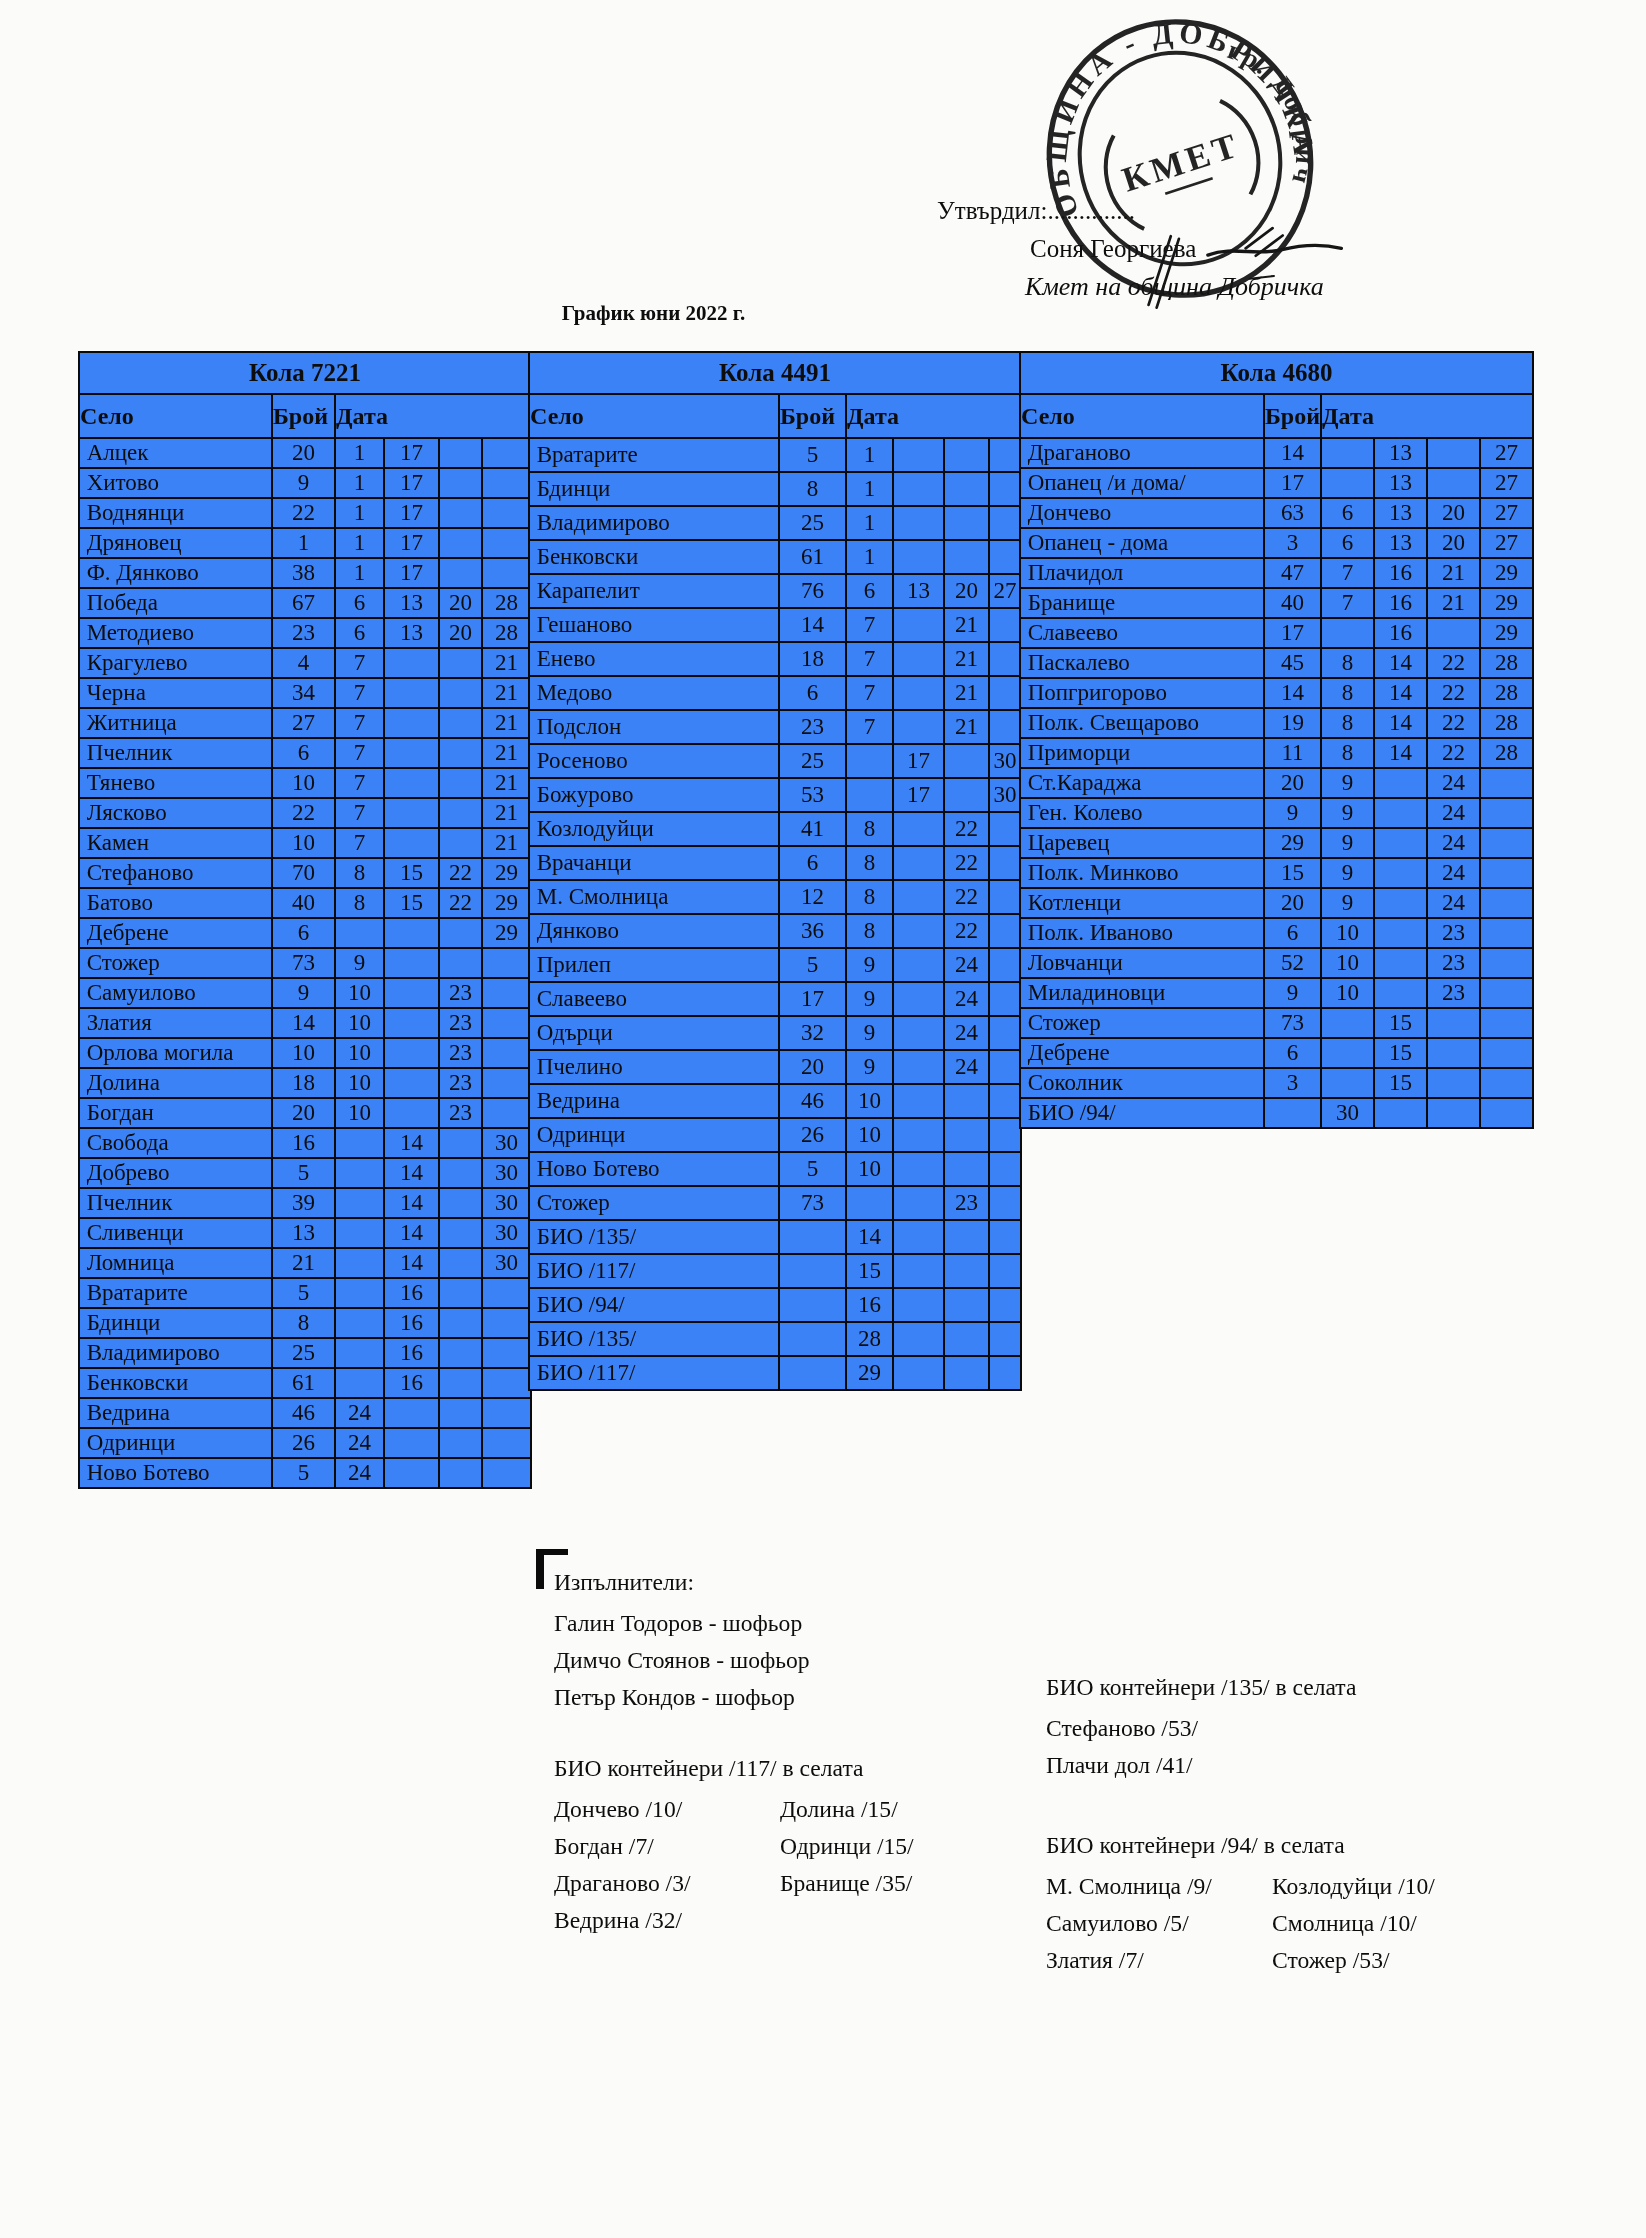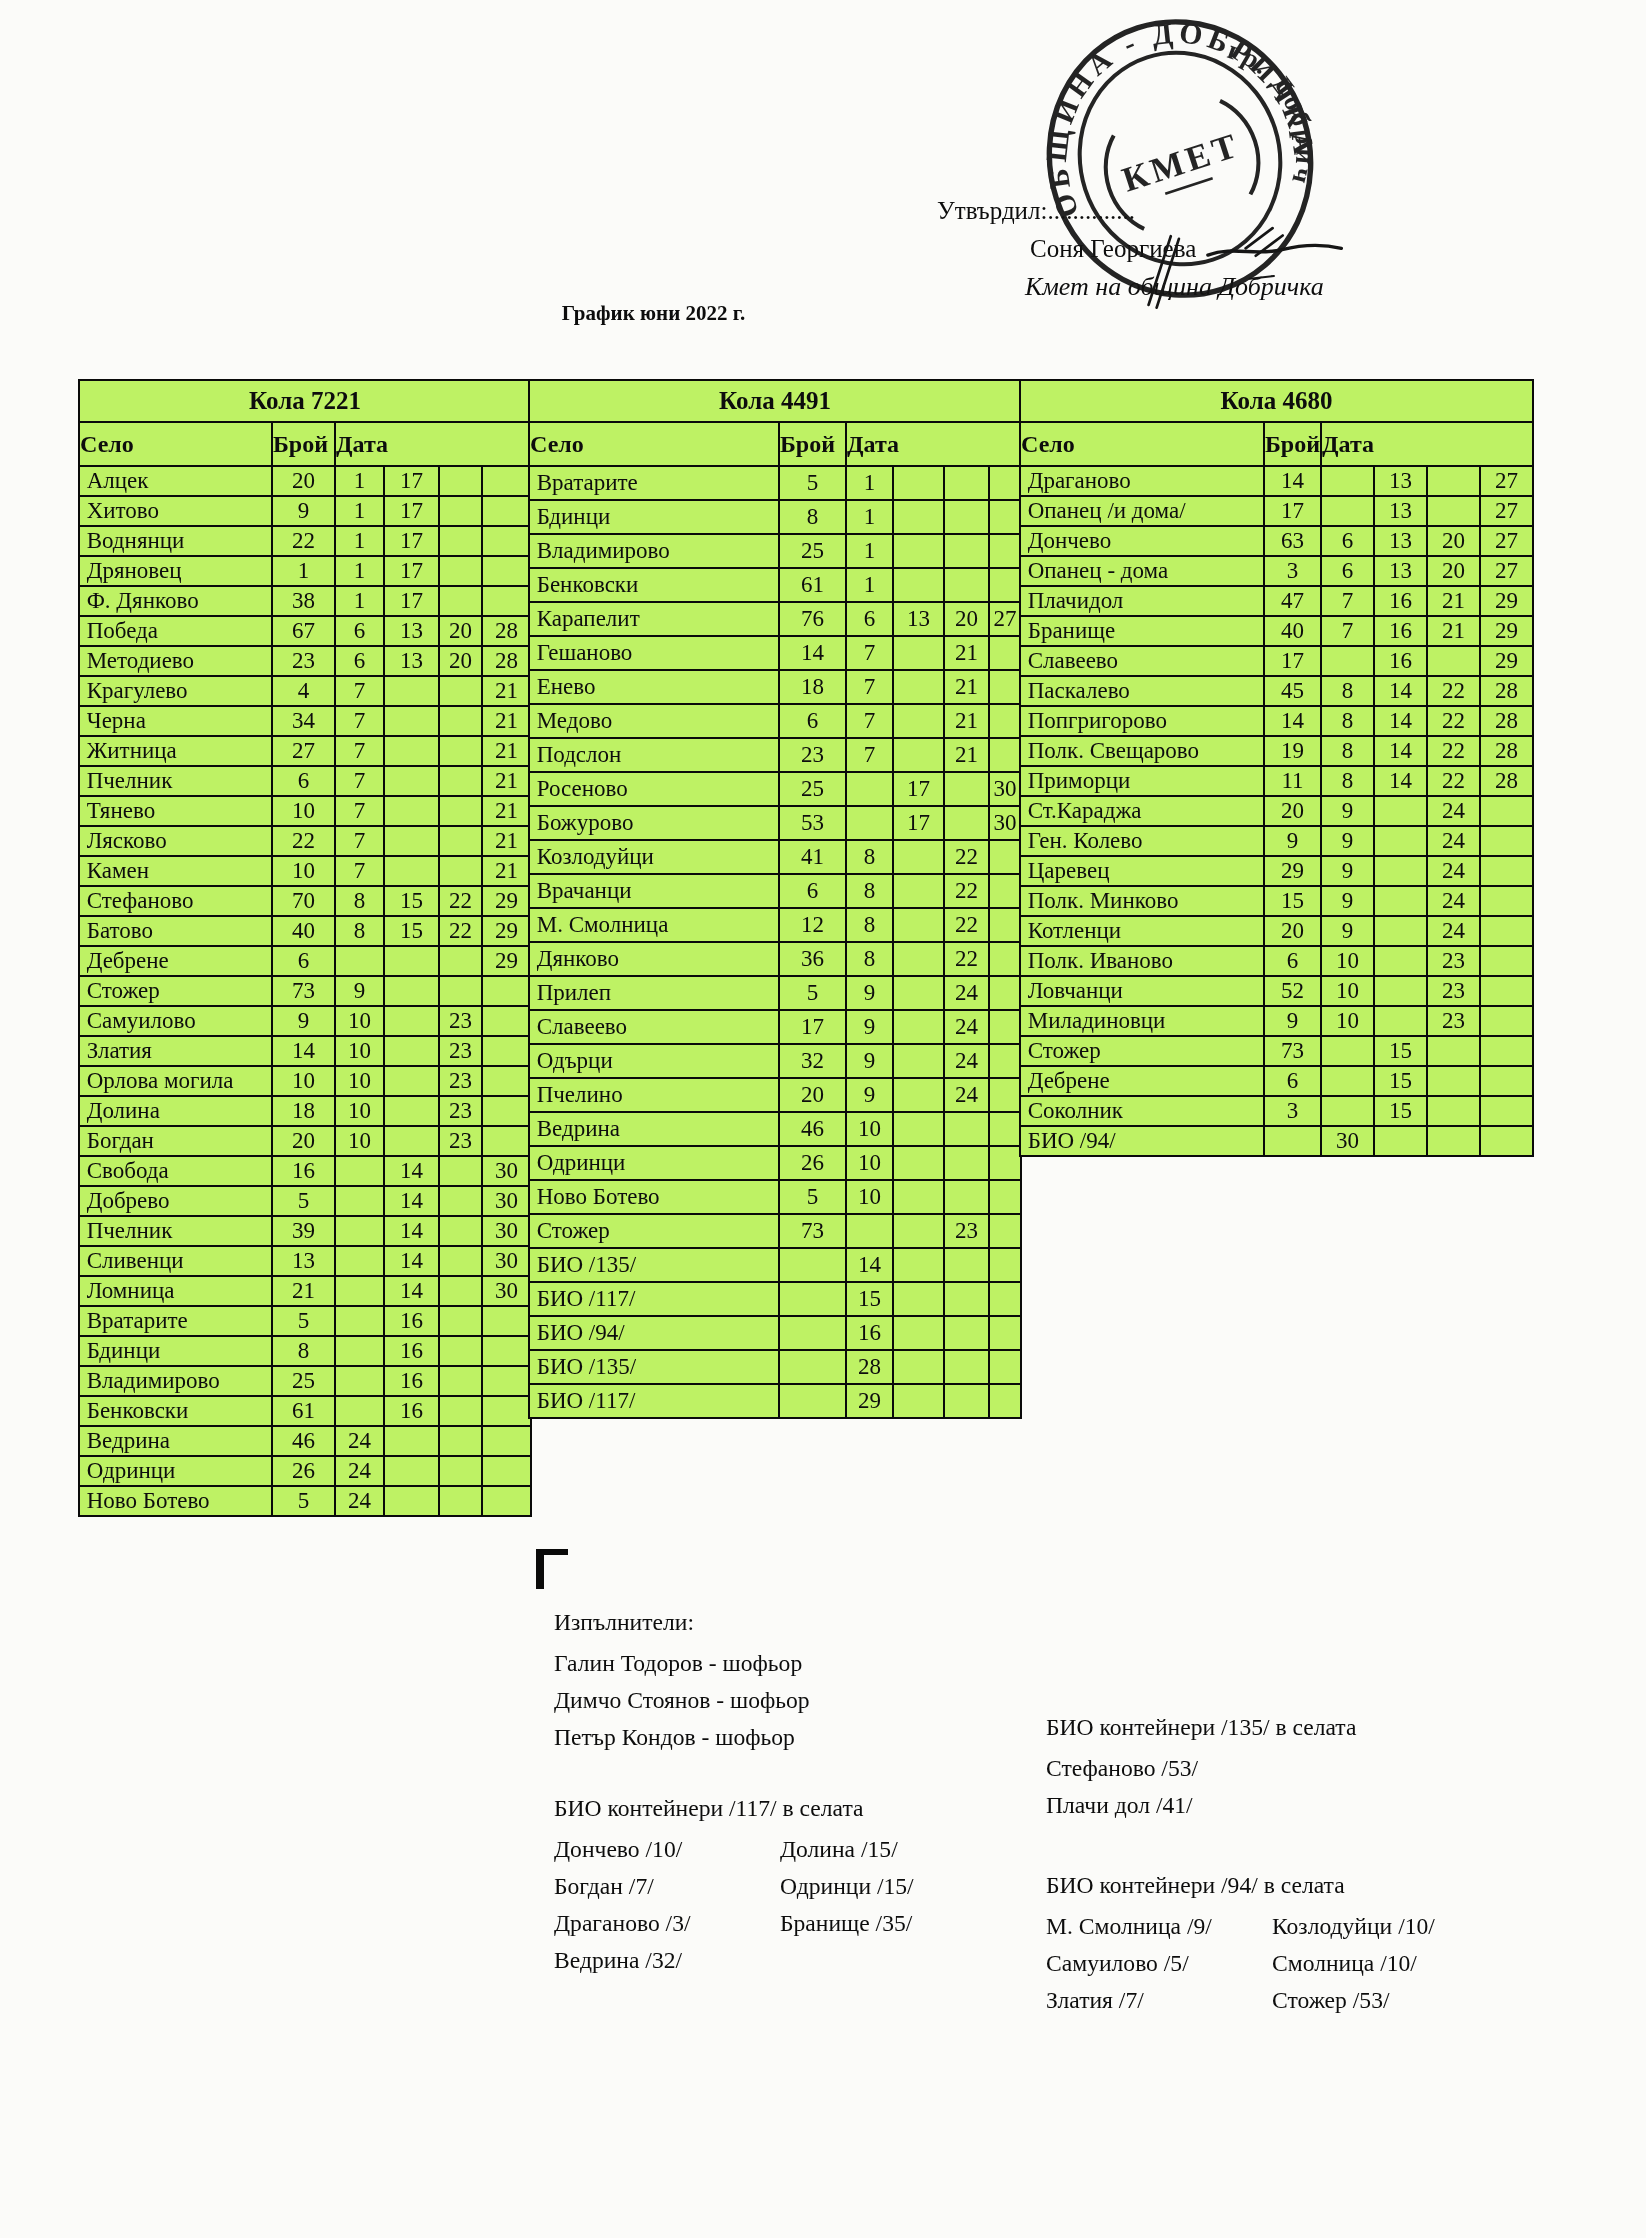--- a/index.html
+++ b/index.html
@@ -20,32 +20,32 @@
 
   
   .doc-title{position:absolute;left:522px;top:301px;width:263px;text-align:center;
              font-weight:bold;font-size:21px;white-space:nowrap;}
 
   
   .tbl{position:absolute;top:351px;}
   #t1{left:78px;}
   #t2{left:528px;}
   #t3{left:1019px;}
-  table.grid{border-collapse:collapse;table-layout:fixed;background:#bef264;margin-top:28px;}
+  table.grid{border-collapse:collapse;table-layout:fixed;background:#3b82f6;}
   table.grid th,table.grid td{border:2px solid #0a0a0a;overflow:hidden;white-space:nowrap;padding:0;}
   table.grid th.t-title{height:40px;font-size:25px;font-weight:bold;text-align:center;}
   table.grid th.h{height:42px;font-size:24px;font-weight:bold;text-align:left;}
   table.grid td{font-size:23px;}
   table.grid td.v{text-align:left;padding-left:6.7px;}
   table.grid td.c,table.grid td.d{text-align:center;}
   .rh48 tbody tr{height:30px;}
   .rh50 tbody tr{height:34px;}
 
   
-  .txtblock{position:absolute;font-size:23.6px;line-height:37px;white-space:nowrap;margin-top:40px;}
+  .txtblock{position:absolute;font-size:23.6px;line-height:37px;white-space:nowrap;}
   .txtblock .head{margin-bottom:4px;}
   #executors{left:554px;top:1564px;}
   #bio-117{left:554px;top:1750px;}
   #bio-135{left:1046px;top:1669px;}
   #bio-94{left:1046px;top:1827px;}
   .bio-cols{display:flex;align-items:flex-start;}
   .bio-col{min-width:226px;}
 
   
   .corner-mark{position:absolute;left:536px;top:1549px;width:24px;height:34px;

